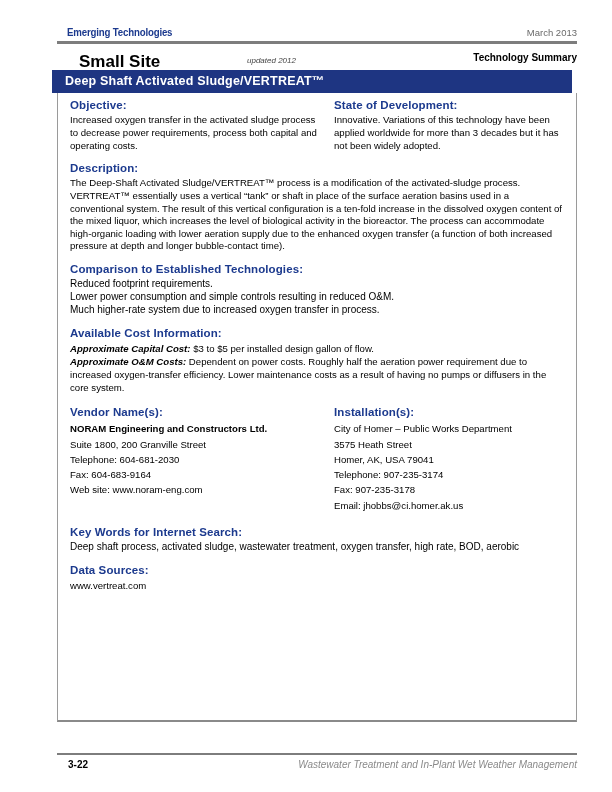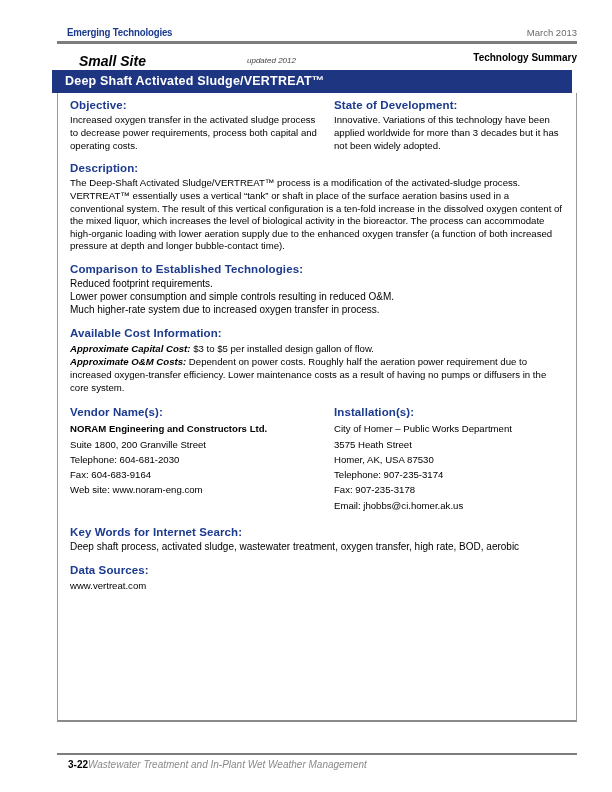--- a/index.html
+++ b/index.html
@@ -19,21 +19,21 @@
   .masthead-row1 { display: flex; justify-content: space-between; align-items: flex-end; }
   .pub-name {
     font-size: 11px; font-weight: bold; color: #1c3a8e;
     margin-left: 10px; display: inline-block;
     transform: scaleX(0.88); transform-origin: 0 50%;
     letter-spacing: -0.2px;
   }
   .issue-date { font-size: 9.5px; color: #6a6a6a; }
   .masthead-rule { height: 3px; background: #7d7d7d; margin-top: 3px; }
   .masthead-row2 { position: relative; margin-top: 8px; height: 17px; }
-  .site-type { font-size: 14px; font-weight: bold; font-style: italic; margin-left: 22px; }
+  .site-type { font-size: 17px; font-weight: bold; margin-left: 22px; }
   .updated { position: absolute; left: 190px; top: 4px; font-size: 8px; font-style: italic; color: #444; }
   .doc-type { position: absolute; right: 0; top: 0; font-size: 10px; font-weight: bold; }
   
   .banner {
     position: absolute; left: 52px; top: 70px; width: 520px; height: 23px;
     background: #1e3582; color: #ffffff;
     font-size: 12.5px; font-weight: bold; line-height: 23px;
     padding-left: 13px; letter-spacing: 0.2px;
   }
   
@@ -55,21 +55,21 @@
   .plain-line { font-size: 10px; line-height: 12.9px; margin: 0; }
   .cost-line { font-size: 9.6px; line-height: 13.2px; margin: 0; }
   .bi { font-weight: bold; font-style: italic; }
   .addr-line { font-size: 9.6px; line-height: 15.2px; margin: 0; }
   .addr-bold { font-weight: bold; }
   .ds-line { font-size: 9.6px; line-height: 13px; margin: 0 0 7.5px 0; }
   .kw-heading { margin-top: 13px; }
   .vendor-heading { margin-top: 12px; }
   
   .footer-rule { position: absolute; left: 57px; top: 753px; width: 520px; height: 2px; background: #7d7d7d; }
-  .footer-row { position: absolute; left: 57px; top: 759px; width: 520px; display: flex; justify-content: flex-start; align-items: baseline; }
+  .footer-row { position: absolute; left: 57px; top: 759px; width: 520px; display: flex; justify-content: space-between; align-items: baseline; }
   .page-number { font-size: 10px; font-weight: bold; margin-left: 11px; }
   .footer-title { font-size: 10px; font-style: italic; color: #8a8a8a; }
 </style>
 </head>
 <body>
 
 <div class="page">
 
   <div class="masthead">
     <div class="masthead-row1">
@@ -123,21 +123,21 @@
         <p class="addr-line addr-bold">NORAM Engineering and Constructors Ltd.</p>
         <p class="addr-line">Suite 1800, 200 Granville Street</p>
         <p class="addr-line">Telephone: 604-681-2030</p>
         <p class="addr-line">Fax: 604-683-9164</p>
         <p class="addr-line">Web site: www.noram-eng.com</p>
       </div>
       <div>
         <div class="sec-heading vendor-heading">Installation(s):</div>
         <p class="addr-line">City of Homer – Public Works Department</p>
         <p class="addr-line">3575 Heath Street</p>
-        <p class="addr-line">Homer, AK, USA 87530</p>
+        <p class="addr-line">Homer, AK, USA 79041</p>
         <p class="addr-line">Telephone: 907-235-3174</p>
         <p class="addr-line">Fax: 907-235-3178</p>
         <p class="addr-line">Email: jhobbs@ci.homer.ak.us</p>
       </div>
     </div>
 
     <div>
       <div class="sec-heading kw-heading">Key Words for Internet Search:</div>
       <p class="plain-line">Deep shaft process, activated sludge, wastewater treatment, oxygen transfer, high rate, BOD, aerobic</p>
     </div>

